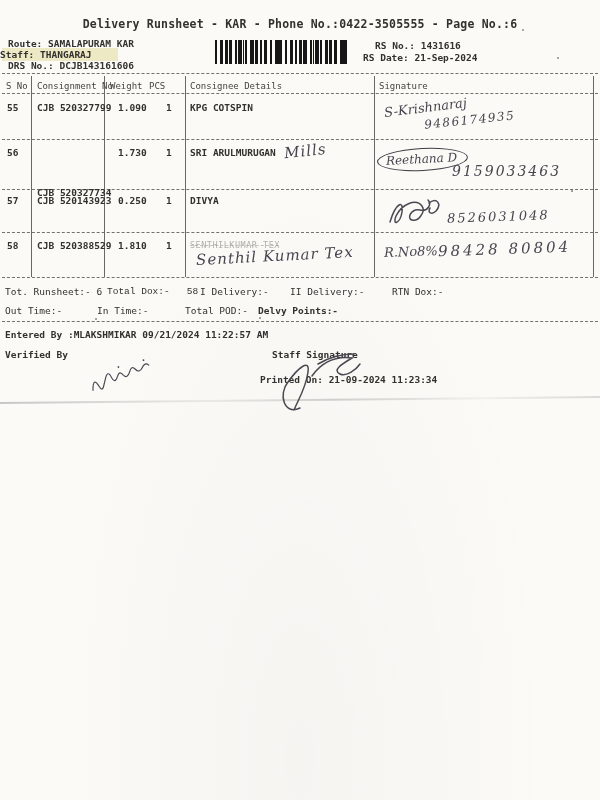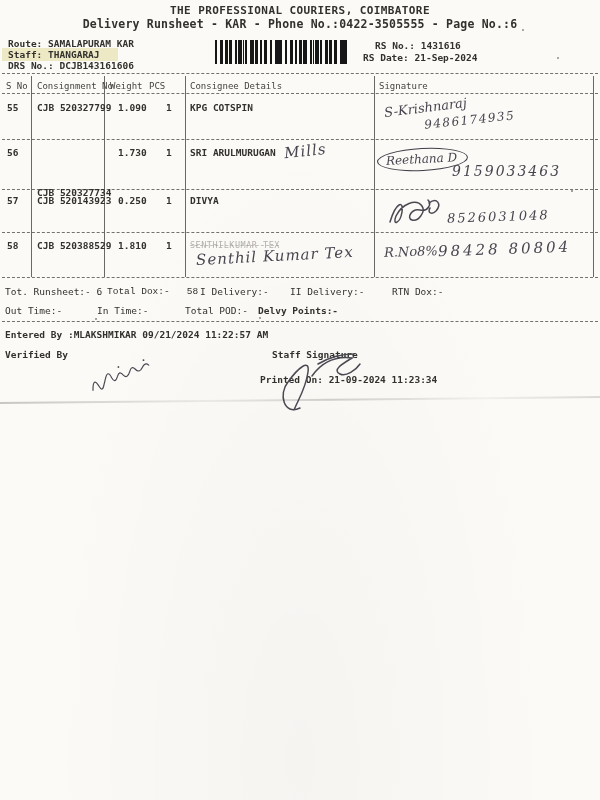--- a/index.html
+++ b/index.html
@@ -30,26 +30,25 @@
     transform:rotate(-0.55deg);}
   .speck{position:absolute;background:#8f8d89;border-radius:50%;}
   svg{position:absolute;overflow:visible;}
   .ink{stroke:#4a4952;stroke-width:1.5;fill:none;stroke-linecap:round;}
 </style>
 </head>
 <body>
 
 <div class="page">
 
-  <div class="t b center title" style="top:5px;">THE PROFESSIONAL COURIERS, COIMBATORE</div>
   <div class="t b center subtitle" style="top:19px;">Delivery Runsheet - KAR - Phone No.:0422-3505555 - Page No.:6</div>
 
   <div class="highlight" style="left:2px;top:48px;width:116px;height:13px;"></div>
   <div class="t b" style="left:8px;top:38px;"><span>Route:</span> <span>SAMALAPURAM KAR</span></div>
-  <div class="t b" style="left:8px;top:49px;text-align:center;"><span>Staff:</span> <span>THANGARAJ</span></div>
+  <div class="t b" style="left:0;top:49px;text-align:center;"><span>Staff:</span> <span>THANGARAJ</span></div>
   <div class="t b" style="left:8px;top:60px;"><span>DRS No.:</span> <span>DCJB143161606</span></div>
 
   <div class="barcode"></div>
 
   <div class="t b" style="left:375px;top:40px;"><span>RS No.:</span> <span>1431616</span></div>
   <div class="t b" style="left:363px;top:52px;"><span>RS Date:</span> <span>21-Sep-2024</span></div>
 
   <div class="dash" style="left:2px;top:73px;width:596px;"></div>
   <div class="dash" style="left:2px;top:93px;width:596px;"></div>
   <div class="dash" style="left:2px;top:139px;width:596px;"></div>

